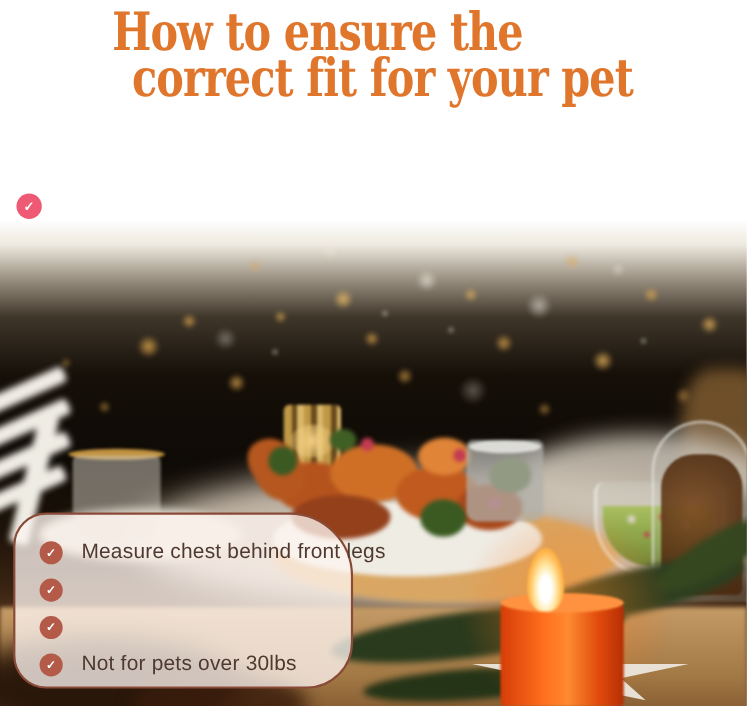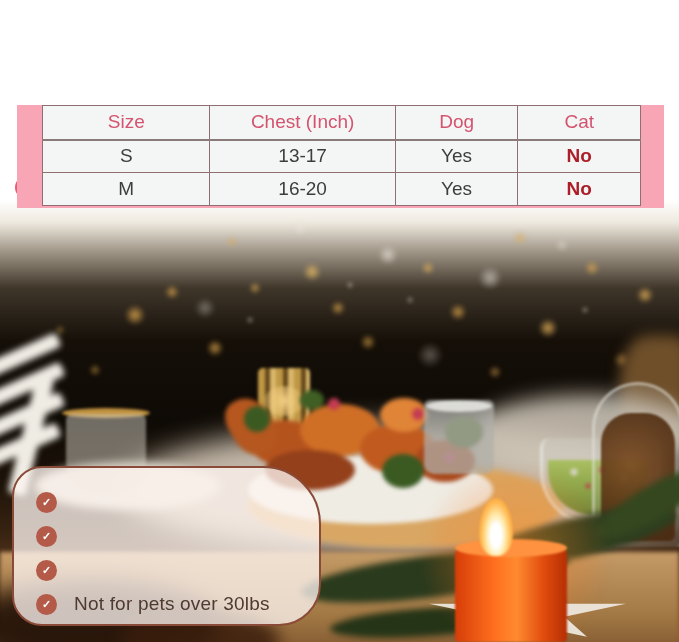--- a/index.html
+++ b/index.html
@@ -159,47 +159,25 @@
   .check-circle { flex:0 0 auto; width:21px; height:21px; border-radius:50%; background:#B45A49;
     color:#fff; font-size:11px; font-weight:700; display:flex; align-items:center; justify-content:center;
     margin-right:17px; }
   .check-label { font-size:19px; color:#4E3A30; letter-spacing:.2px; }
 </style>
 </head>
 <body>
 
 <div class="stage">
 
-
-  <div class="table-wrap">
-    <table class="size-table">
-      <thead>
-          <tr id="size-head">
-            <th style="width: 28%;">Size</th>
-            <th style="width: 31%;">Chest (Inch)</th>
-            <th style="width: 20.5%;">Dog</th>
-            <th style="width: 20.5%;">Cat</th>
-          </tr>
-        </thead>
-      <tbody id="size-body">
-          <tr>
-            <td>S</td>
-            <td>13-17</td>
-            <td>Yes</td>
-            <td class="cell-no">No</td>
-          </tr>
-          <tr>
-            <td>M</td>
-            <td>16-20</td>
-            <td>Yes</td>
-            <td class="cell-no">No</td>
-          </tr>
-        </tbody>
-    </table>
+  <div class="title-block">
+    <div class="title-line l1">How to ensure the</div>
+    <div class="title-line l2">correct fit for your pet</div>
   </div>
+
   <div class="row-check-badge">✓</div>
 
   <div class="photo">
     <div class="shape bokeh"></div>
     <div class="shape chair-left">
         <i></i>
         <i></i>
         <i></i>
         <i></i>
         <i></i>
@@ -250,20 +228,21 @@
     <div class="shape candle-glow"></div>
     <div class="shape star-plate"></div>
     <div class="shape candle-body"></div>
     <div class="shape flame"></div>
   </div>
 
   <div class="checklist-panel">
     <ul id="checklist" style="list-style:none;">
         <li class="check-item">
           <span class="check-circle">✓</span>
+          <span class="check-label">Measure chest behind front legs</span>
         </li>
         <li class="check-item">
           <span class="check-circle">✓</span>
         </li>
         <li class="check-item">
           <span class="check-circle">✓</span>
         </li>
         <li class="check-item">
           <span class="check-circle">✓</span>
           <span class="check-label">Not for pets over 30lbs</span>

